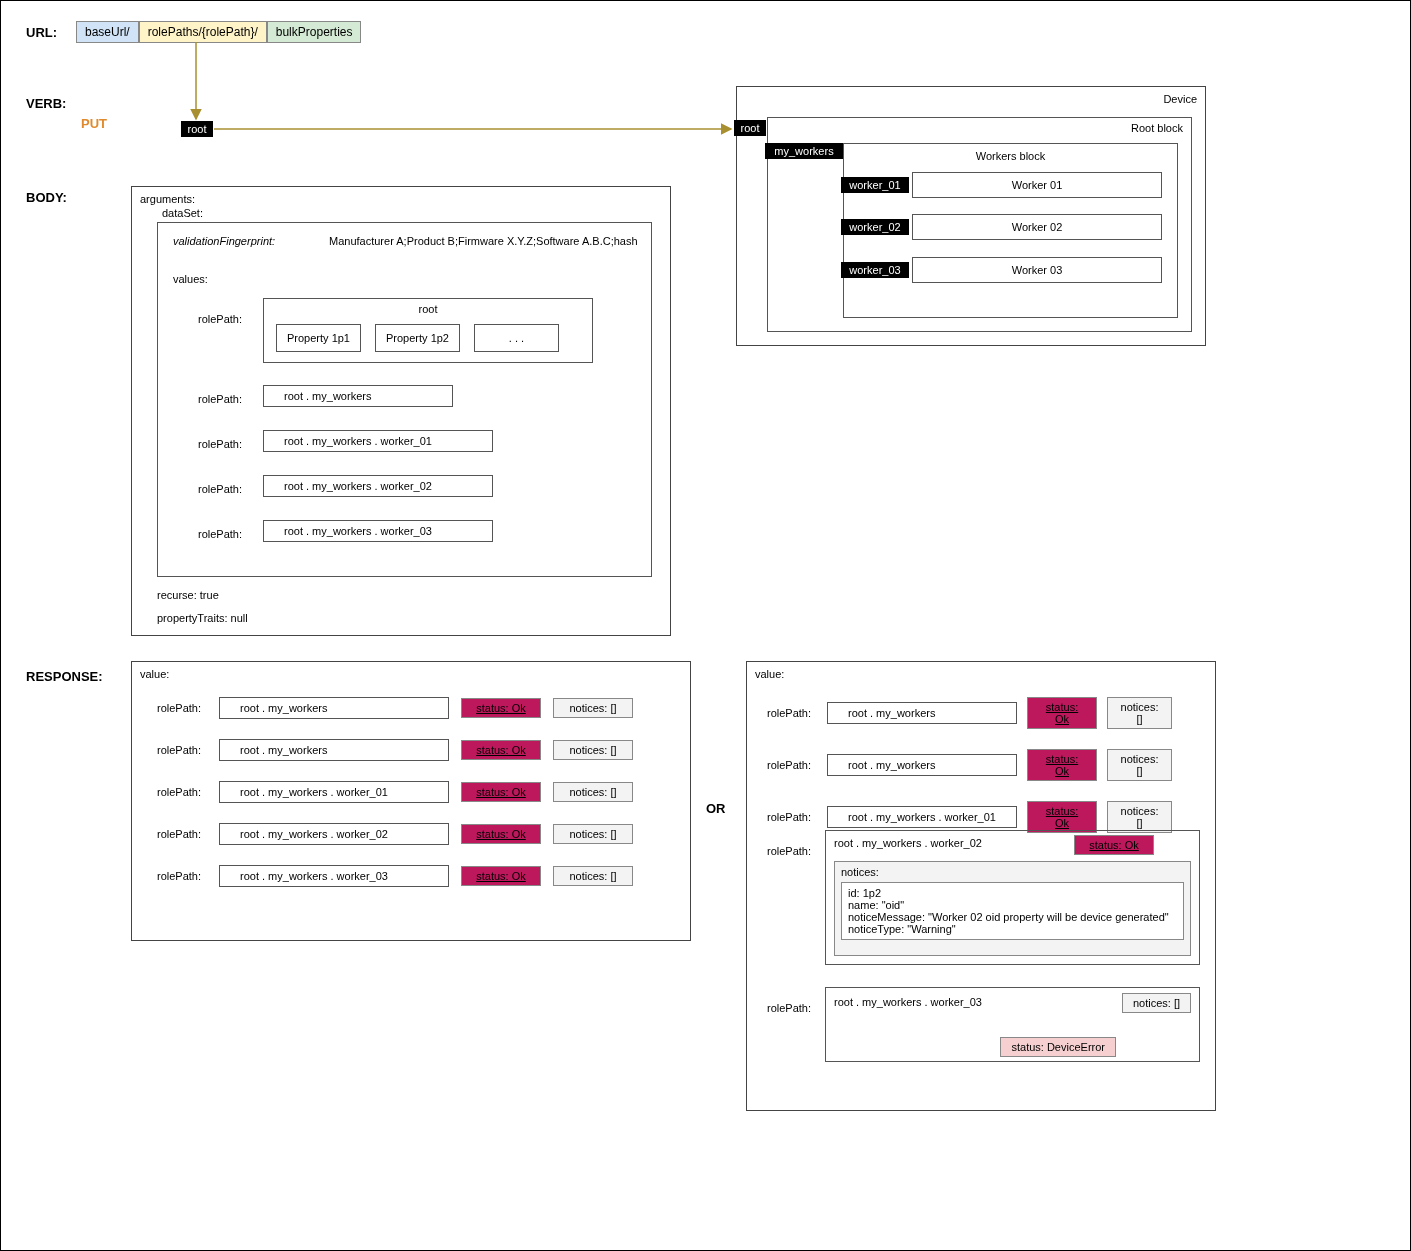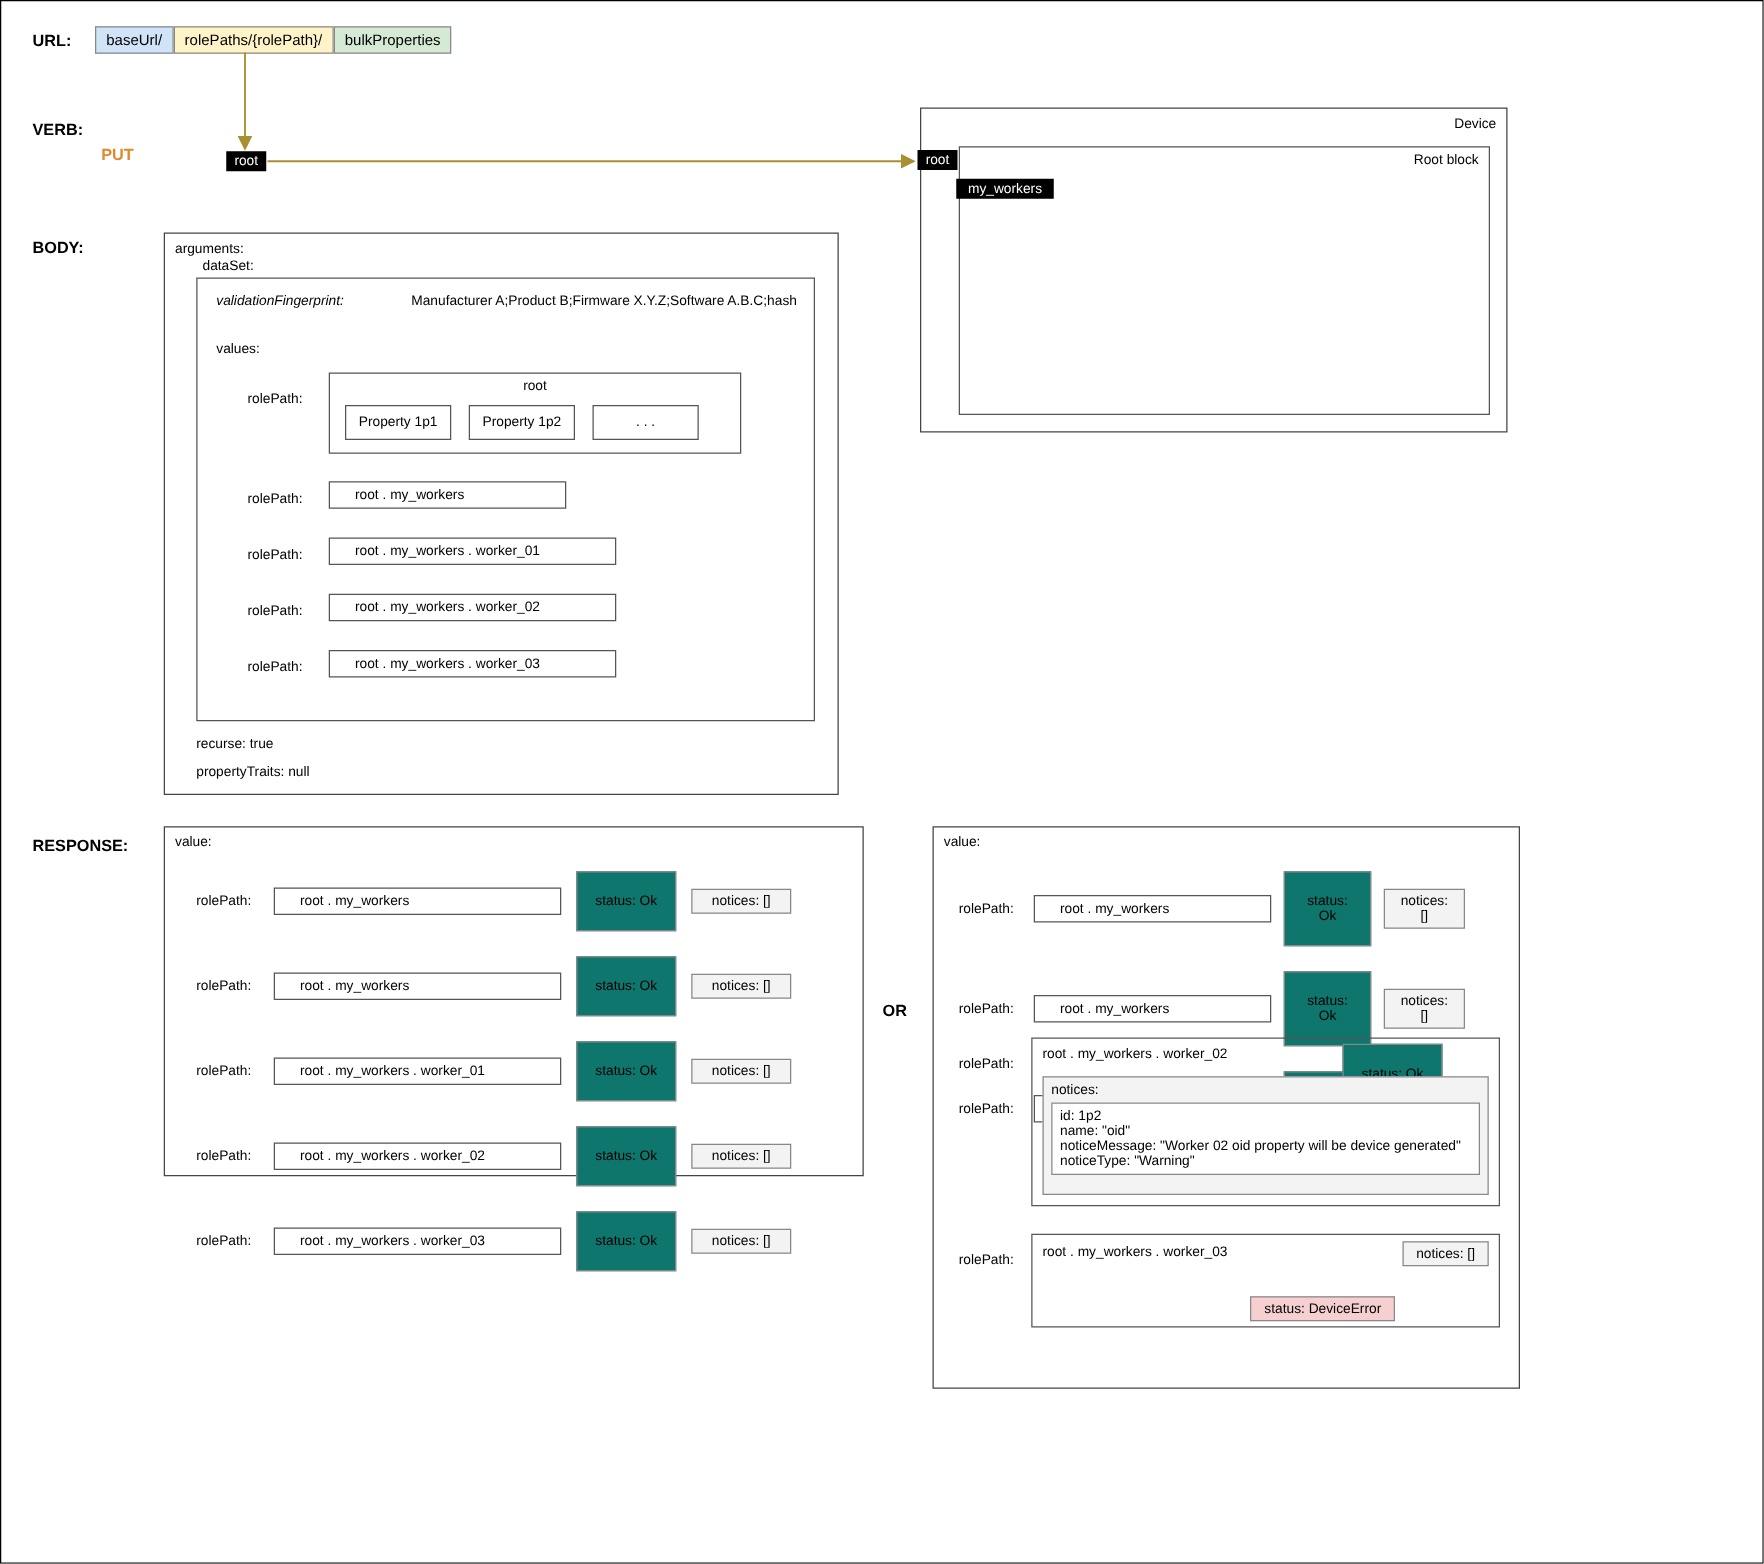--- a/index.html
+++ b/index.html
@@ -59,25 +59,26 @@
     display: flex;
     align-items: center;
     justify-content: center;
     text-align: center;
   }
   .fieldset {
     position: absolute;
     border: 1px solid #555;
   }
   .statusOk {
-    background: #0f766e;
-    border: 1px solid #888;
-    padding: 17px 10px;
-    font-size: 11px;
-    text-align: center;
+    background: #be185d;
+    border: 1px solid #888;
+    padding: 3px 10px;
+    font-size: 11px;
+    text-align: center;
+    text-decoration: underline;
   }
   .statusErr {
     background: #f6d0d0;
     border: 1px solid #888;
     padding: 3px 10px;
     font-size: 11px;
     text-align: center;
   }
   .notices {
     background: #f3f3f3;
@@ -170,20 +171,32 @@
   </div>
 
   <div class="panel" style="left:735px; top:85px; width:470px; height:260px;">
     <div class="plabel" style="right:8px; top:6px;">Device</div>
     <div class="blackbox" style="left:-3px; top:33px; width:32px; height:16px;">root</div>
 
     <div class="fieldset" style="left:30px; top:30px; width:425px; height:215px;">
       <div class="plabel" style="right:8px; top:4px;">Root block</div>
       <div class="blackbox" style="left:-3px; top:25px; width:78px; height:16px;">my_workers</div>
 
+      <div class="fieldset" style="left:75px; top:25px; width:335px; height:175px;">
+        <div class="plabel" style="left:0; right:0; top:6px; text-align:center;">Workers block</div>
+
+        <div class="blackbox" style="left:-3px; top:33px; width:68px; height:16px;">worker_01</div>
+        <div class="box" style="position:absolute; left:68px; top:28px; width:250px; height:26px;">Worker 01</div>
+
+        <div class="blackbox" style="left:-3px; top:75px; width:68px; height:16px;">worker_02</div>
+        <div class="box" style="position:absolute; left:68px; top:70px; width:250px; height:26px;">Worker 02</div>
+
+        <div class="blackbox" style="left:-3px; top:118px; width:68px; height:16px;">worker_03</div>
+        <div class="box" style="position:absolute; left:68px; top:113px; width:250px; height:26px;">Worker 03</div>
+      </div>
     </div>
   </div>
 
   <div class="label bold" style="left:25px; top:668px;">RESPONSE:</div>
 
   <div class="panel" style="left:130px; top:660px; width:560px; height:280px;">
     <div class="plabel" style="left:8px; top:6px;">value:</div>
 
     <div style="position:absolute; left:25px; top:35px; right:15px;">
 

